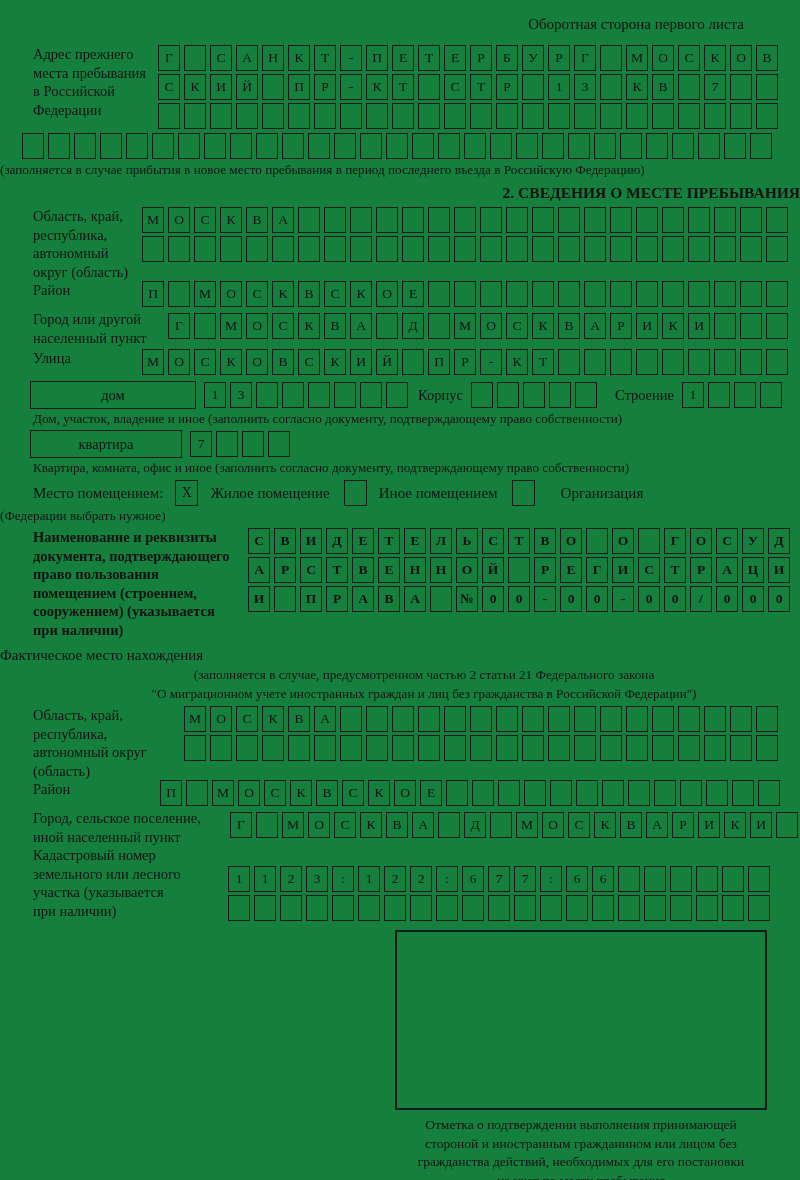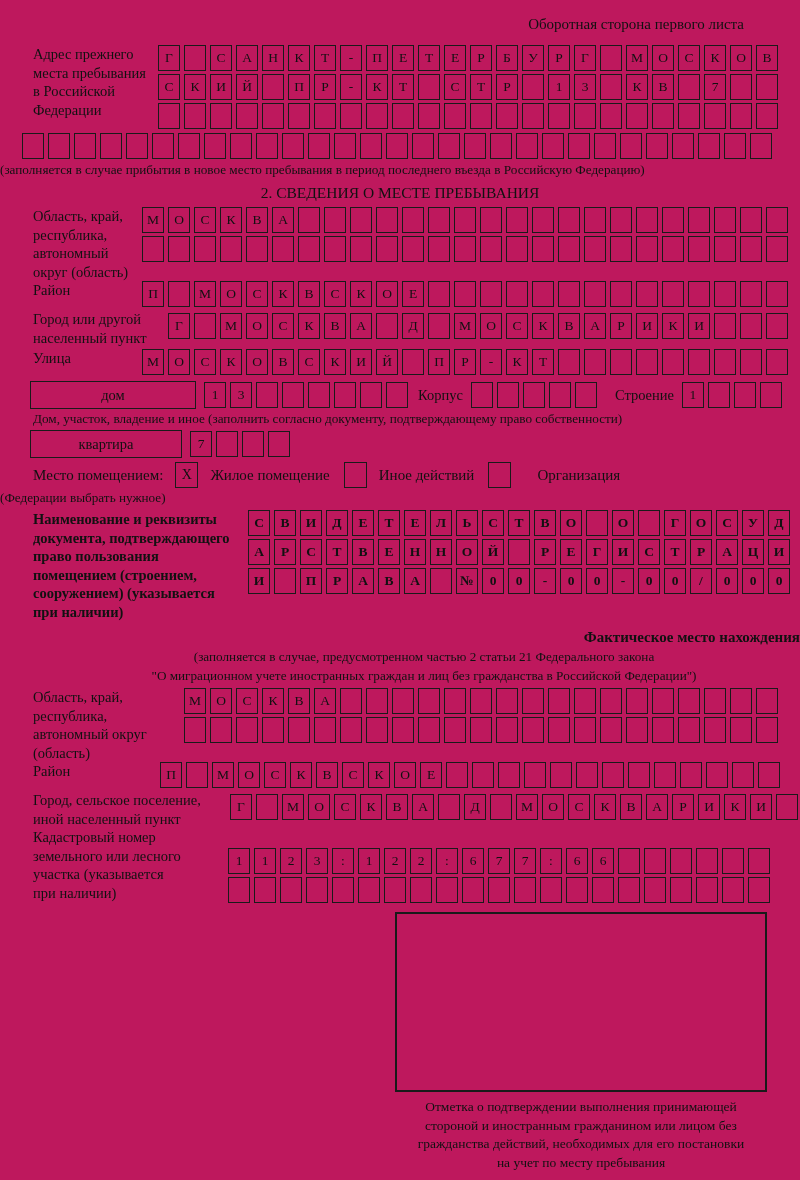--- a/index.html
+++ b/index.html
@@ -1,23 +1,23 @@
 <!DOCTYPE html>
 <html lang="ru"><head>
 <meta charset="utf-8">
 <style>
   html,body{margin:0;padding:0;background:#fff;}
   .page{
-    width:800px;height:1180px;background:#be185d;color:#111;
+    width:800px;height:1180px;background:#15803d;color:#111;
     font-family:"Liberation Serif","DejaVu Serif",serif;
     position:relative;overflow:hidden;
   }
   .top-note{text-align:right;padding:16px 56px 0 0;font-size:15px;}
   .cap{font-size:13.2px;margin-top:2px;}
-  .sec-title{text-align:center;font-weight:normal;font-size:15.5px;margin-top:6px;}
+  .sec-title{text-align:right;font-weight:bold;font-size:15.5px;margin-top:6px;}
   .lbl{font-size:14.5px;line-height:18.5px;white-space:pre-line;flex:0 0 auto;}
   .cells{display:flex;flex:0 0 auto;}
   .cells{margin-bottom:3px;}
   .cell{
     flex:0 0 22px;width:22px;height:26px;margin-right:4px;
     border:1.6px solid #1a1a1a;box-sizing:border-box;
     display:flex;align-items:center;justify-content:center;
     font-size:13.5px;line-height:1;
   }
   .f-row{display:flex;align-items:flex-start;margin-left:33px;}
@@ -35,21 +35,21 @@
   .kv-box{width:152px;margin-right:8px;}
   .mid-lbl{font-size:14.5px;margin:0 8px 0 6px;}
   .chk-row{display:flex;align-items:center;margin:4px 0 0 33px;font-size:15px;}
   .chk{
     width:23px;height:26px;border:1.6px solid #1a1a1a;box-sizing:border-box;
     margin:0 12px;display:flex;align-items:center;justify-content:center;font-size:14px;
   }
   .gap-l{margin-left:14px;}
   .rows-col{display:flex;flex-direction:column;}
   .mt20{margin-top:20px;}
-  .fact-title{text-align:right;font-weight:bold;font-size:15px;margin-top:8px;}
+  .fact-title{text-align:left;font-weight:normal;font-size:15px;margin-top:8px;}
   .fact-cap{text-align:center;font-size:13.2px;margin-top:3px;padding-left:48px;}
   .stamp-wrap{margin:6px 0 0 395px;width:372px;}
   .stamp-box{width:372px;height:180px;border:2px solid #1a1a1a;box-sizing:border-box;}
   .stamp-cap{font-size:13.5px;text-align:center;margin-top:6px;line-height:18.5px;white-space:pre-line;}
   .mb2{margin-bottom:2px;}
 </style>
 </head>
 <body>
 
 <div class="page">
@@ -365,27 +365,28 @@
 
   <div class="inline-row">
     <div class="wide-box kv-box">квартира</div>
     <div class="cells" style="margin-bottom:0;">
         <div class="cell">7</div>
         <div class="cell"></div>
         <div class="cell"></div>
         <div class="cell"></div>
       </div>
   </div>
+  <div class="cap" style="text-align:left;margin-left:33px;">Квартира, комната, офис и иное (заполнить согласно документу, подтверждающему право собственности)</div>
 
   <div class="chk-row">
     <span>Место помещением:</span>
     <span class="chk">X</span>
     <span>Жилое помещение</span>
     <span class="chk gap-l"></span>
-    <span>Иное действий</span>
+    <span>Иное помещением</span>
     <span class="chk gap-l"></span>
     <span class="gap-l">Организация</span>
   </div>
   <div class="cap">(Федерации выбрать нужное)</div>
 
   <div class="f-row" style="margin-top:4px;font-weight:bold;">
     <div class="lbl w215">Наименование и реквизиты
 документа, подтверждающего
 право пользования
 помещением (строением,

